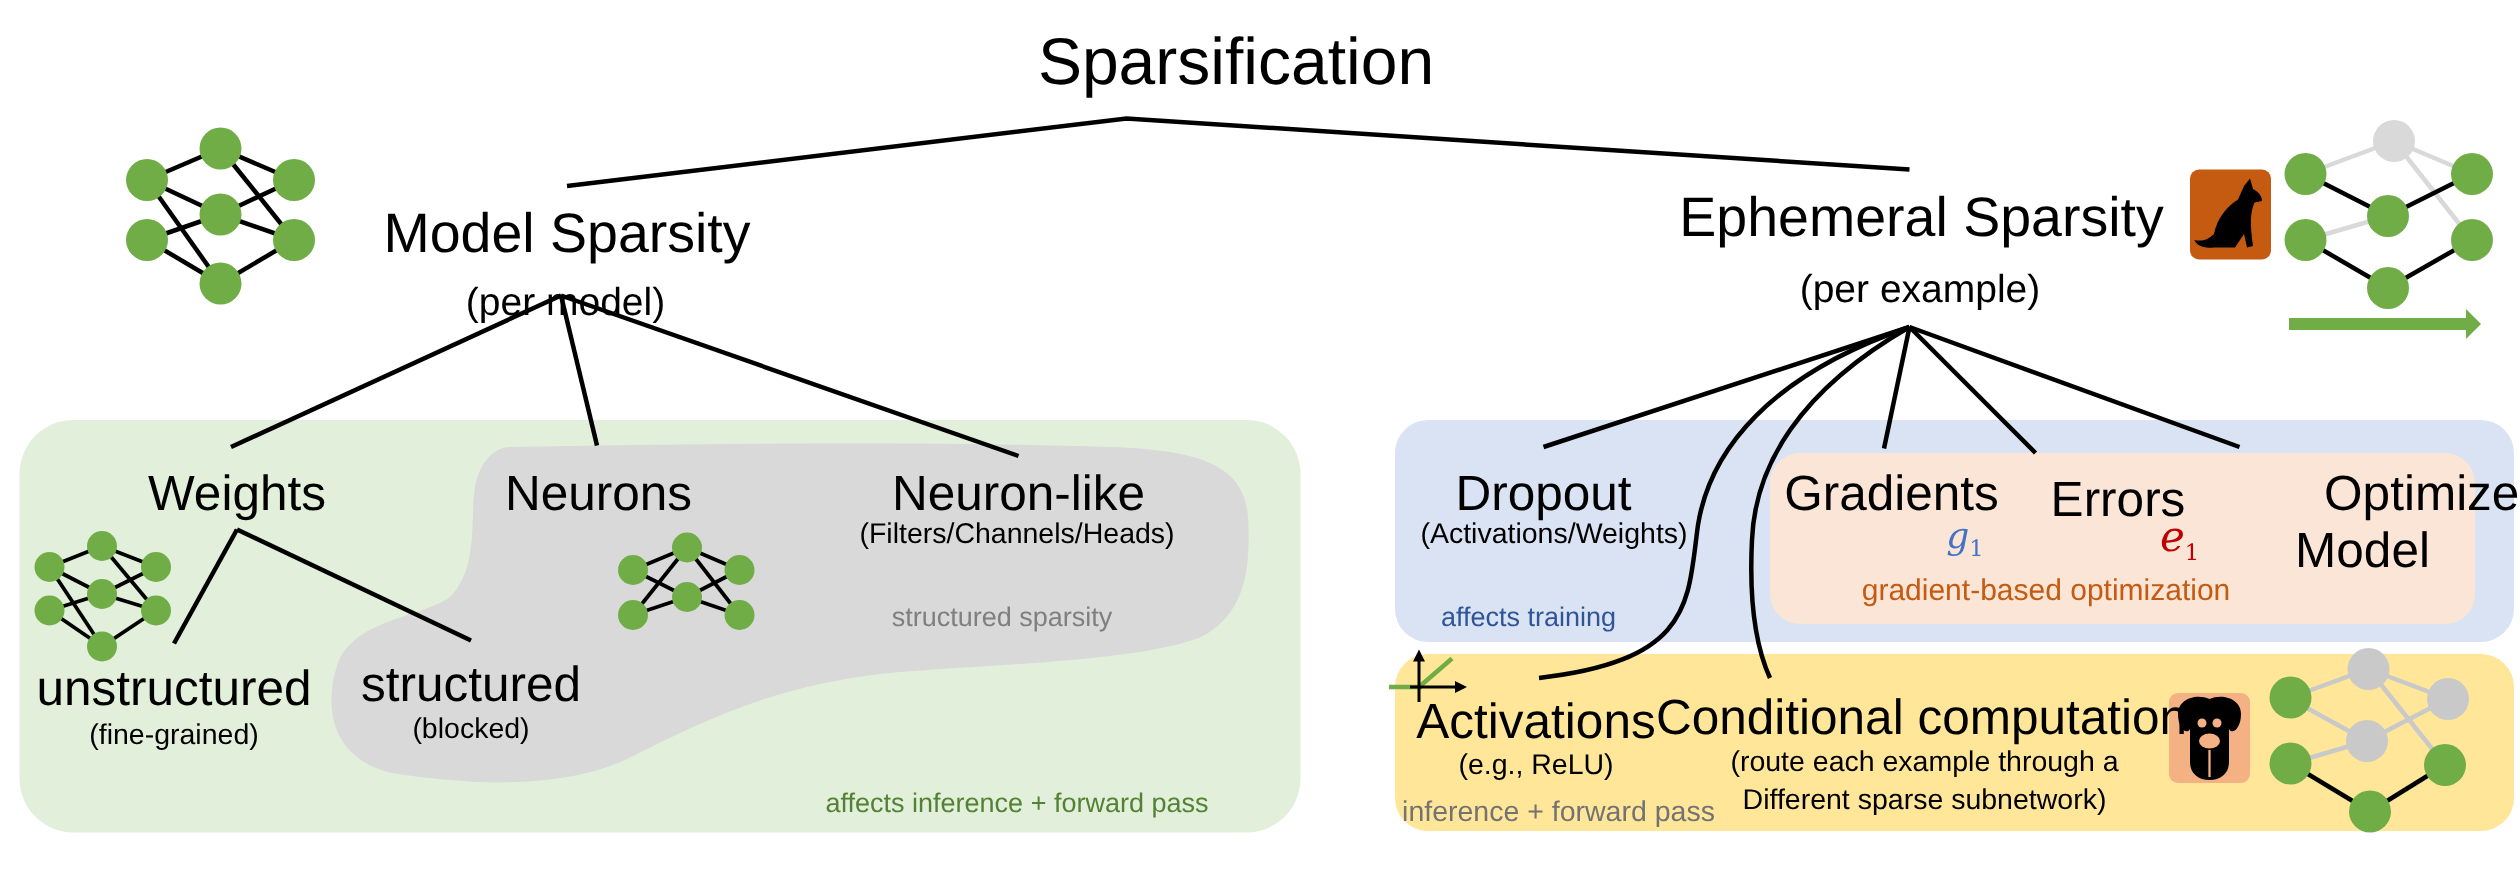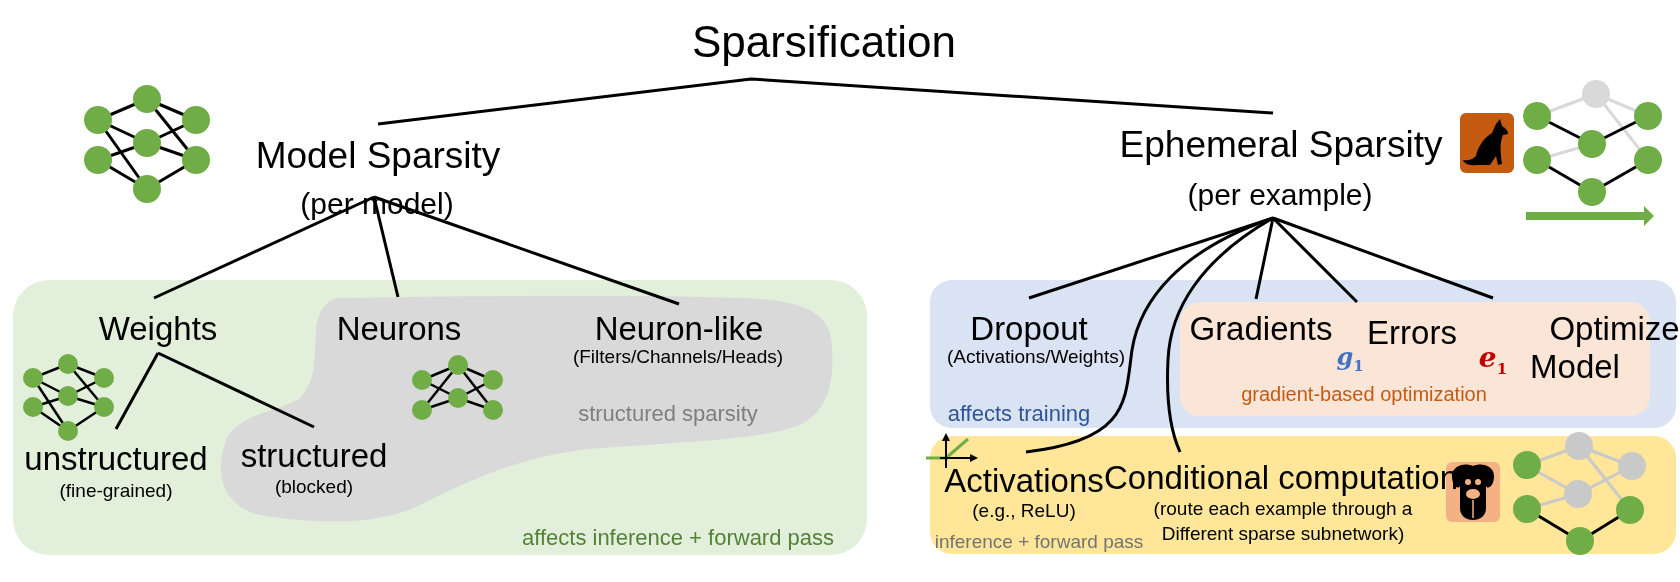--- a/index.html
+++ b/index.html
@@ -2,25 +2,25 @@
 <html><head>
 <meta charset="utf-8">
 <style>
   html, body { margin:0; padding:0; background:#ffffff; }
   body { width:1680px; height:582px; position:relative; overflow:hidden;
          font-family:"Liberation Sans", "DejaVu Sans", sans-serif; color:#000; }
   svg#diagram { position:absolute; left:0; top:0; }
   .txt { position:absolute; white-space:nowrap; text-align:center; transform:translateX(-50%); line-height:1.1; }
   .t-title { font-size:44px; }
   .t-h1 { font-size:37px; }
-  .t-h1sub { font-size:30px; }
+  .t-h1sub { font-size:26px; }
   .t-node { font-size:33px; }
   .t-sub { font-size:19px; }
-  .t-note { font-size:22px; }
-  .math { font-family:"DejaVu Serif", "Liberation Serif", serif; font-style:italic; font-weight:bold; font-size:24px;margin-left:40px; }
+  .t-note { font-size:18px; }
+  .math { font-family:"DejaVu Serif", "Liberation Serif", serif; font-style:italic; font-weight:normal; font-size:24px; }
   .math sub { font-size:15px; font-style:normal; }
 </style>
 </head>
 <body>
 
 <svg id="diagram" width="1680" height="582" viewBox="0 0 1680 582">
 
   <rect x="13" y="280" width="854" height="275" rx="36" fill="#e2efda"></rect>
 
   <path fill="#d9d9d9" d="M340,298 C330,298 318,308 316,330 C314,350 318,380 300,398 C280,412 240,412 226,440 C215,470 220,505 260,515 C320,525 380,525 420,505 C470,480 520,455 600,448 C680,442 760,440 800,425 C830,410 834,380 832,345 C830,310 800,300 740,298 C620,294 460,296 340,298 Z"></path>

